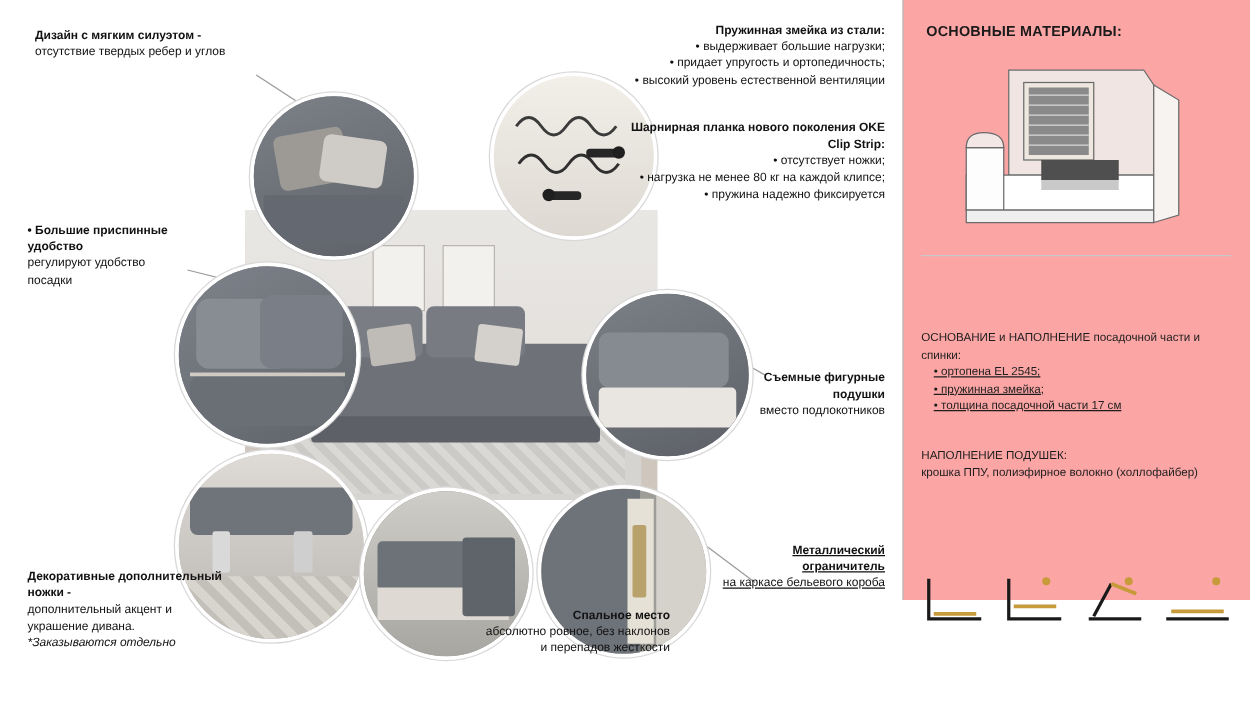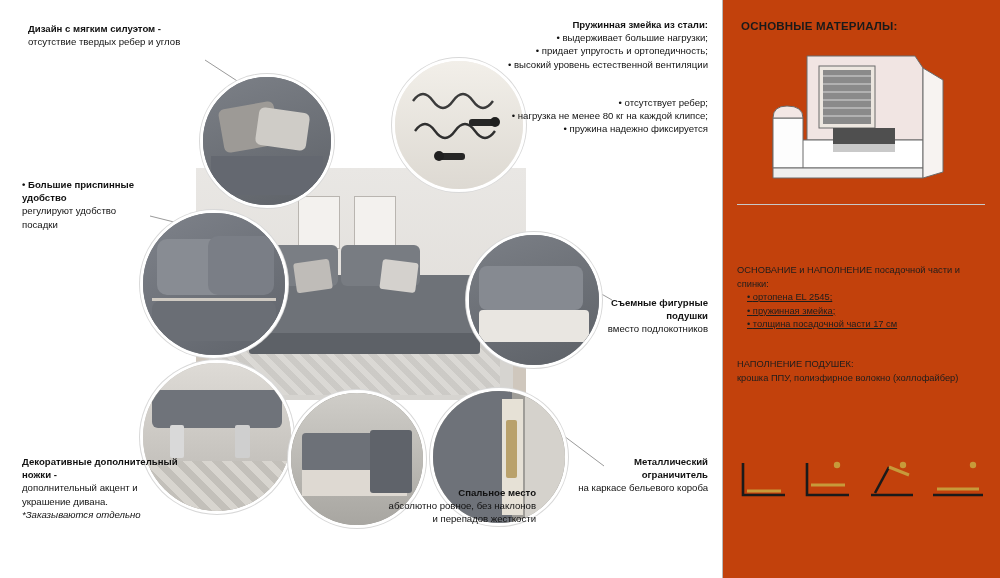--- a/index.html
+++ b/index.html
@@ -20,24 +20,24 @@
     width: 1000px;
     height: 578px;
     background: #ffffff;
   }
   
   .right-panel {
     position: absolute;
     left: 722px;
     top: 0;
     width: 278px;
-    height: 578px;
+    height: 480px;
     border-left: 1px solid #b9b9b9;
     box-sizing: border-box;
-    background: #c2410c;
+    background: #fca5a5;
   }
   .rp-title {
     position: absolute;
     left: 18px;
     top: 20px;
     font-size: 11.5px;
     font-weight: bold;
     letter-spacing: .2px;
   }
   .rp-sofa-box {
@@ -249,33 +249,34 @@
     <div class="callout ta-r" style="left:496px; top:18px; width:212px;">
       <b>Пружинная змейка из стали:</b>
       <ul class="bullets">
         <li>выдерживает большие нагрузки;</li>
         <li>придает упругость и ортопедичность;</li>
         <li>высокий уровень естественной вентиляции</li>
       </ul>
     </div>
 
     <div class="callout ta-r" style="left:496px; top:96px; width:212px;">
+      <b>Шарнирная планка нового поколения OKE Clip Strip:</b>
       <ul class="bullets">
-        <li>отсутствует ребер;</li>
+        <li>отсутствует ножки;</li>
         <li>нагрузка не менее 80 кг на каждой клипсе;</li>
         <li>пружина надежно фиксируется</li>
       </ul>
     </div>
 
     <div class="callout ta-r" style="left:590px; top:296px; width:118px;">
       <b>Съемные фигурные подушки</b>
       <div>вместо подлокотников</div>
     </div>
 
-    <div class="callout ta-r" style="left:578px; top:455px; width:130px;">
+    <div class="callout ta-r" style="left:578px; top:434px; width:130px;text-decoration:underline;">
       <b>Металлический ограничитель</b>
       <div>на каркасе бельевого короба</div>
     </div>
 
     <div class="callout ta-r" style="left:386px; top:486px; width:150px;">
       <b>Спальное место</b>
       <div>абсолютно ровное, без наклонов и перепадов жесткости</div>
     </div>
 
   </div>

